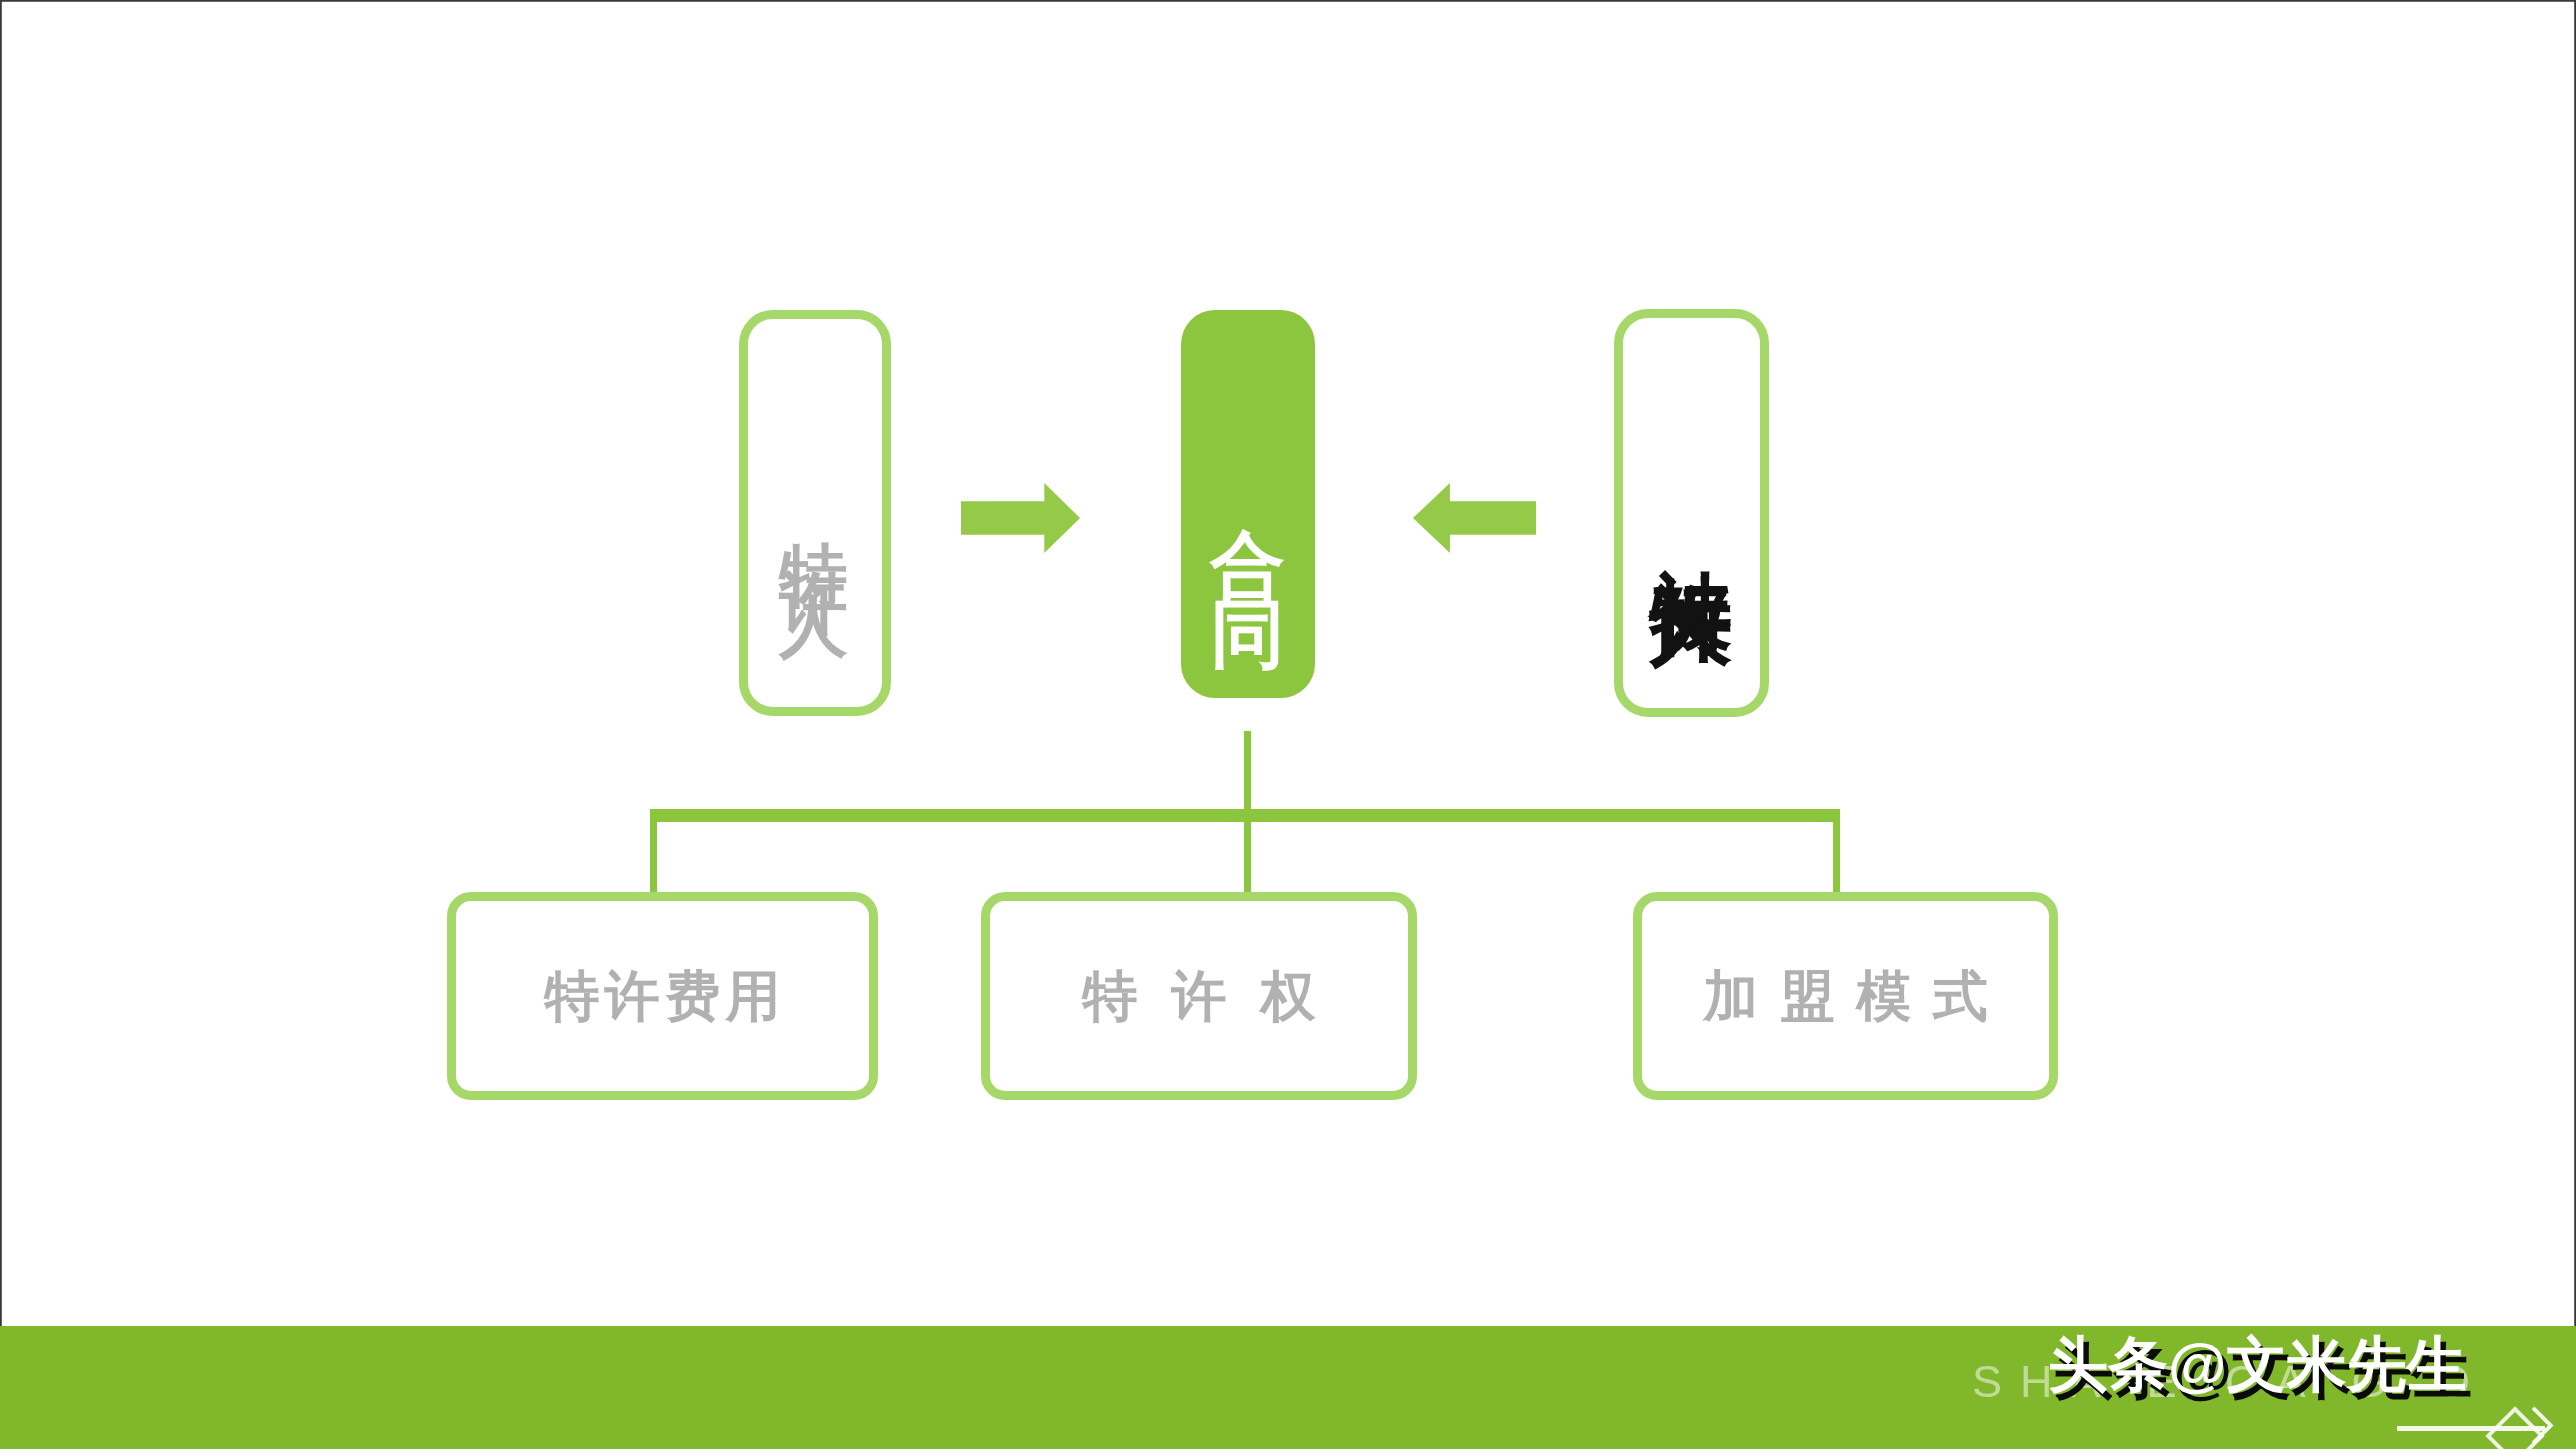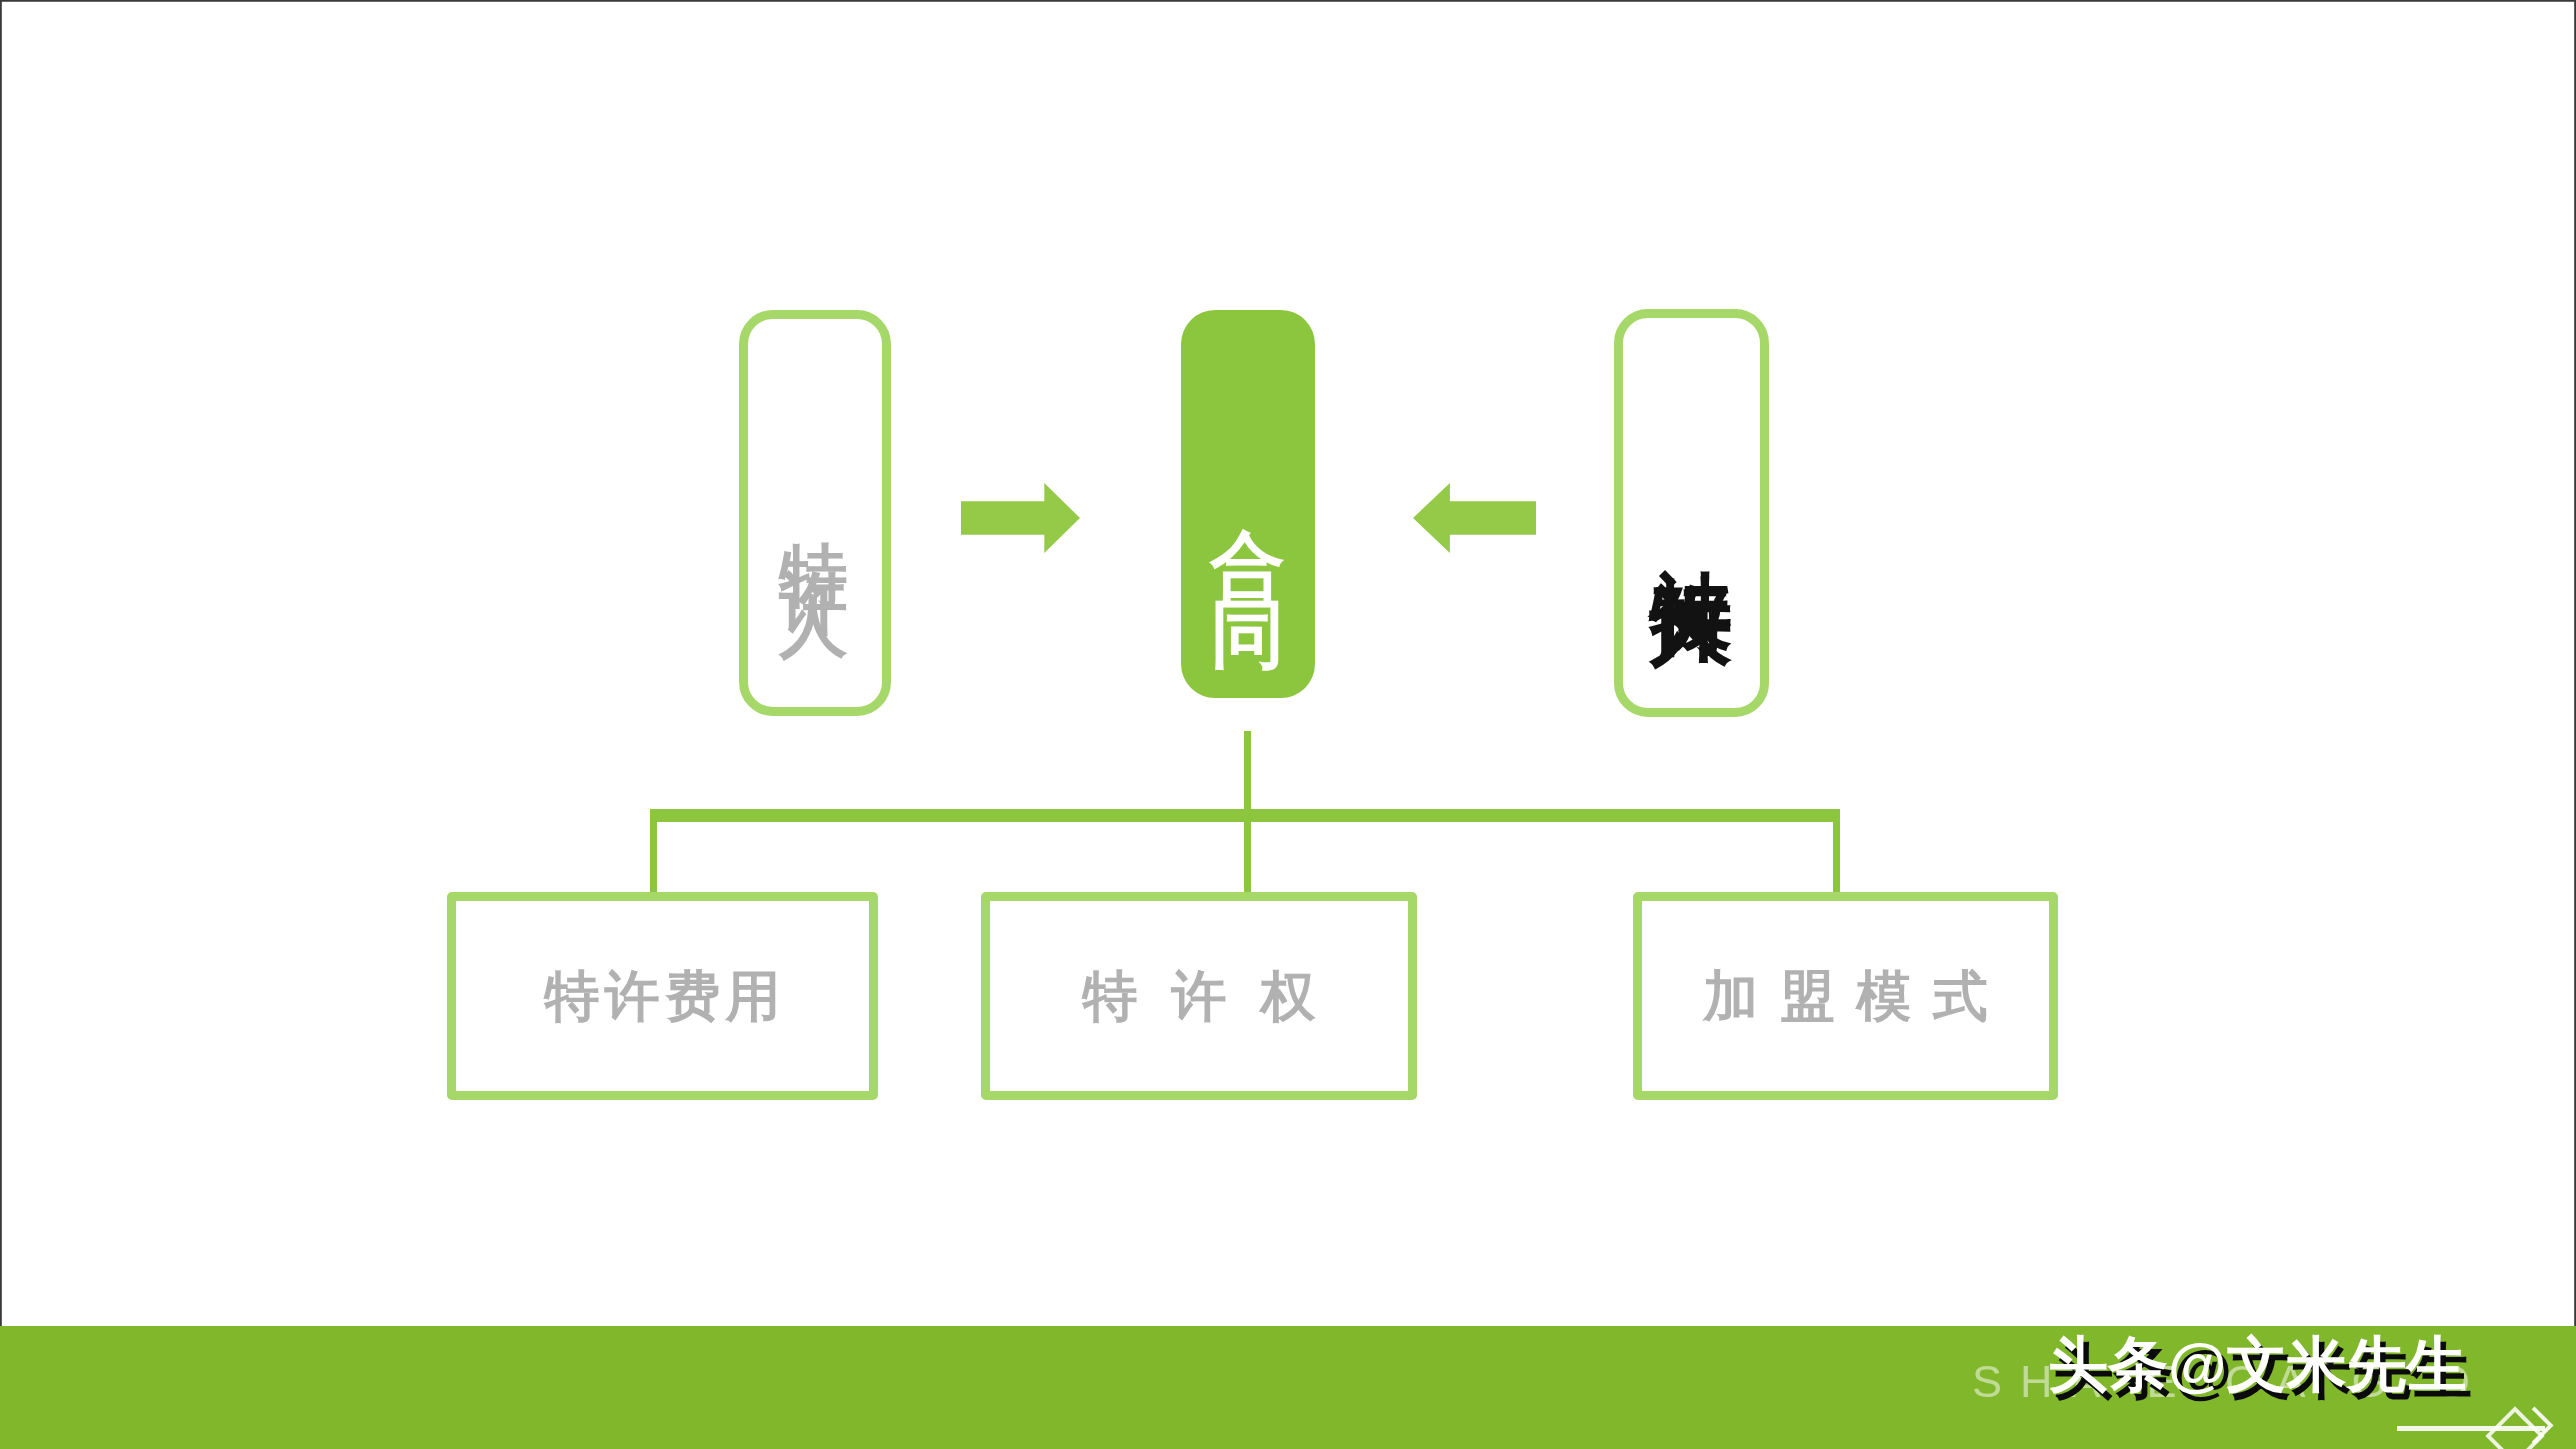--- a/index.html
+++ b/index.html
@@ -35,21 +35,21 @@
   
   .line{position:absolute;background:var(--accent,#8cc63f);}
   .stem{left:1244px;top:731px;width:7.2px;height:84px;}
   .hbar{left:650px;top:809px;width:1190px;height:12.5px;}
   .drop{width:7.2px;top:815px;height:79px;}
   .drop-left{left:650px;}
   .drop-mid{left:1244px;}
   .drop-right{left:1833px;}
   
   .bbox{position:absolute;top:892px;height:190px;background:#fff;border:9.8px solid var(--accent-border,#a6d869);
-        border-radius:5px;display:flex;align-items:center;justify-content:center;}
+        border-radius:24px;display:flex;align-items:center;justify-content:center;}
   .h-label{font-weight:bold;font-size:55px;color:var(--gray-text,#b1b1b1);white-space:nowrap;line-height:1;}
   .fees-box{left:447px;width:413px;}
   .fees-box .h-label{letter-spacing:5.4px;padding-left:5.4px;}
   .rights-box{left:981px;width:418px;}
   .rights-box .h-label{letter-spacing:34px;padding-left:34px;}
   .model-box{left:1633px;width:407px;}
   .model-box .h-label{letter-spacing:21.5px;padding-left:21.5px;}
   
   .footer-bar{position:absolute;left:0;top:1326px;width:2576px;height:123px;background:var(--bar,#80b72b);}
   .watermark{

